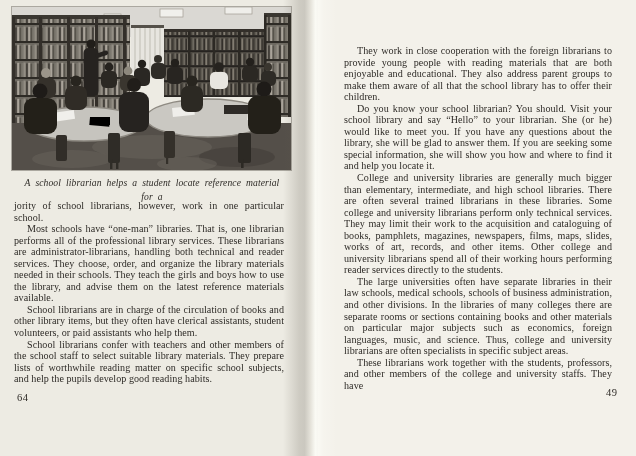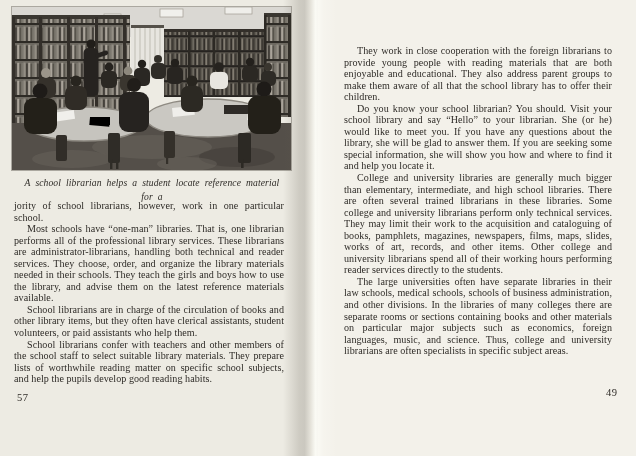--- a/index.html
+++ b/index.html
@@ -201,16 +201,17 @@
   <p>Most schools have “one-man” libraries. That is, one librarian performs all of the professional library services. These librarians are administrator-librarians, handling both technical and reader services. They choose, order, and organize the library materials needed in their schools. They teach the girls and boys how to use the library, and advise them on the latest reference materials available.</p>
   <p>School librarians are in charge of the circulation of books and other library items, but they often have clerical assistants, student volunteers, or paid assistants who help them.</p>
   <p>School librarians confer with teachers and other members of the school staff to select suitable library materials. They prepare lists of worthwhile reading matter on specific school subjects, and help the pupils develop good reading habits.</p>
 </div>
 
 <div class="body-text right-text">
   <p>They work in close cooperation with the foreign librarians to provide young people with reading materials that are both enjoyable and educational. They also address parent groups to make them aware of all that the school library has to offer their children.</p>
   <p>Do you know your school librarian? You should. Visit your school library and say “Hello” to your librarian. She (or he) would like to meet you. If you have any questions about the library, she will be glad to answer them. If you are seeking some special information, she will show you how and where to find it and help you locate it.</p>
   <p>College and university libraries are generally much bigger than elementary, intermediate, and high school libraries. There are often several trained librarians in these libraries. Some college and university librarians perform only technical services. They may limit their work to the acquisition and cataloguing of books, pamphlets, magazines, newspapers, films, maps, slides, works of art, records, and other items. Other college and university librarians spend all of their working hours performing reader services directly to the students.</p>
   <p>The large universities often have separate libraries in their law schools, medical schools, schools of business administration, and other divisions. In the libraries of many colleges there are separate rooms or sections containing books and other materials on particular major subjects such as economics, foreign languages, music, and science. Thus, college and university librarians are often specialists in specific subject areas.</p>
+  <p>These librarians work together with the students, professors, and other members of the college and university staffs. They have</p>
 </div>
 
-<div class="pagenum left-num">57</div>
+<div class="pagenum left-num">64</div>
 <div class="pagenum right-num">49</div>
 
 </body></html>

